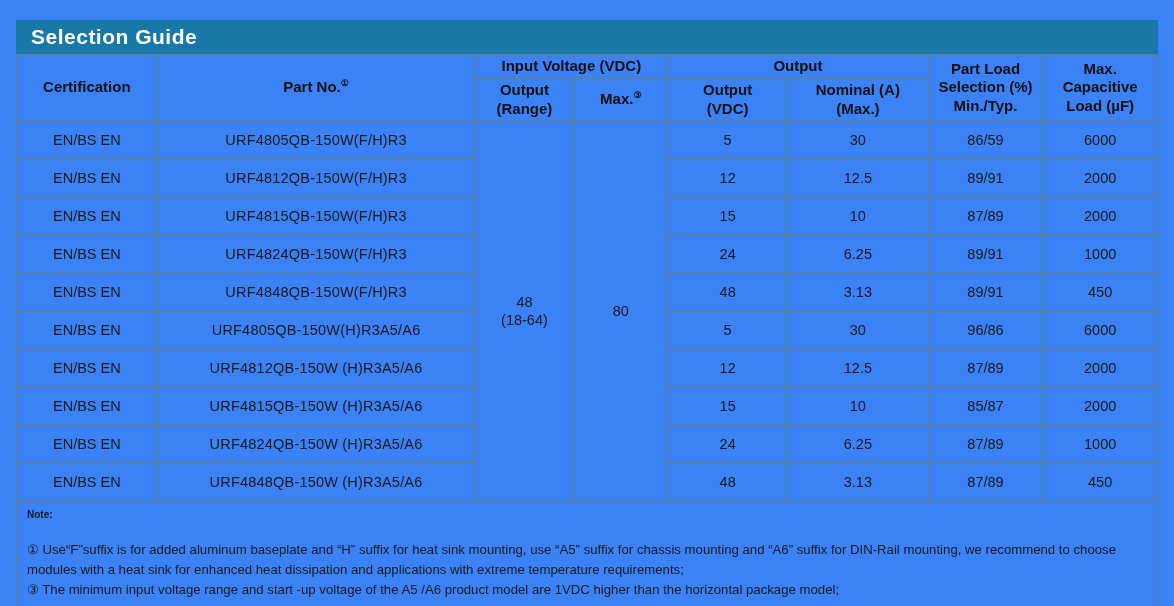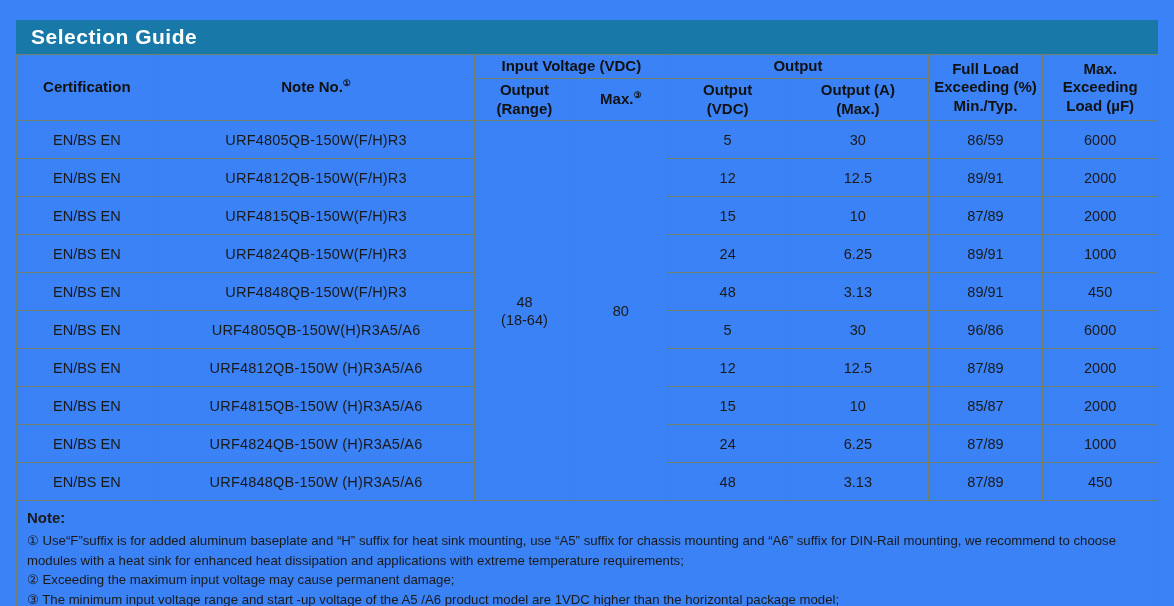--- a/index.html
+++ b/index.html
@@ -68,22 +68,22 @@
     border: 1px solid #6f7f6a;
     border-top: none;
     padding: 6px 10px 8px 10px;
     box-sizing: border-box;
     font-size: 13.2px;
     color: #1a1a1a;
     line-height: 1.5;
   }
   .note-title {
     font-weight: bold;
-    font-size: 15px;
-    margin-bottom: 1px;
+    font-size: 10px;
+    margin-bottom: 18px;
   }
   .note-line {
     white-space: normal;
   }
   .col-cert { width: 135px; }
   .col-part { width: 305px; }
   .col-nom  { width: 95px; }
   .col-max  { width: 90px; }
   .col-volt { width: 115px; }
   .col-curr { width: 135px; }
@@ -107,49 +107,49 @@
         <col class="col-max">
       <col class="col-volt">
         <col class="col-curr">
         <col class="col-eff">
         <col class="col-cap">
     </colgroup>
     <thead>
       <tr>
         <th rowspan="2">Certification</th>
         <th rowspan="2">
-          <span>Note No.</span><sup>①</sup>
+          <span>Part No.</span><sup>①</sup>
         </th>
         <th colspan="2">Input Voltage (VDC)</th>
         <th colspan="2">Output</th>
         <th rowspan="2">
-          <div>Full Load</div>
-          <div>Exceeding (%)</div>
+          <div>Part Load</div>
+          <div>Selection (%)</div>
           <div>Min./Typ.</div>
         </th>
         <th rowspan="2">
           <div>Max.</div>
-          <div>Exceeding</div>
+          <div>Capacitive</div>
           <div>Load (µF)</div>
         </th>
       </tr>
       <tr>
         <th>
           <div>Output</div>
           <div>(Range)</div>
         </th>
         <th>
           <span>Max.</span><sup>③</sup>
         </th>
         <th>
           <div>Output</div>
           <div>(VDC)</div>
         </th>
         <th>
-          <div>Output (A)</div>
+          <div>Nominal (A)</div>
           <div>(Max.)</div>
         </th>
       </tr>
     </thead>
     <tbody>
       <tr>
         <td>EN/BS EN</td>
         <td class="partno">URF4805QB-150W(F/H)R3</td>
         <td class="span-cell" rowspan="10">
           <div>48</div>
@@ -232,18 +232,17 @@
         <td>3.13</td>
         <td>87/89</td>
         <td>450</td>
       </tr>
     </tbody>
   </table>
 
   <div class="note-box">
     <div class="note-title">Note:</div>
     <div class="note-line">① Use“F”suffix is for added aluminum baseplate and “H” suffix for heat sink mounting, use “A5” suffix for chassis mounting and “A6” suffix for DIN-Rail mounting, we recommend to choose modules with a heat sink for enhanced heat dissipation and applications with extreme temperature requirements;</div>
-    <div class="note-line">② Exceeding the maximum input voltage may cause permanent damage;</div>
     <div class="note-line">③ The minimum input voltage range and start -up voltage of the A5 /A6 product model are 1VDC higher than the horizontal package model;</div>
 
   </div>
 
 </div>
 
 </body></html>

